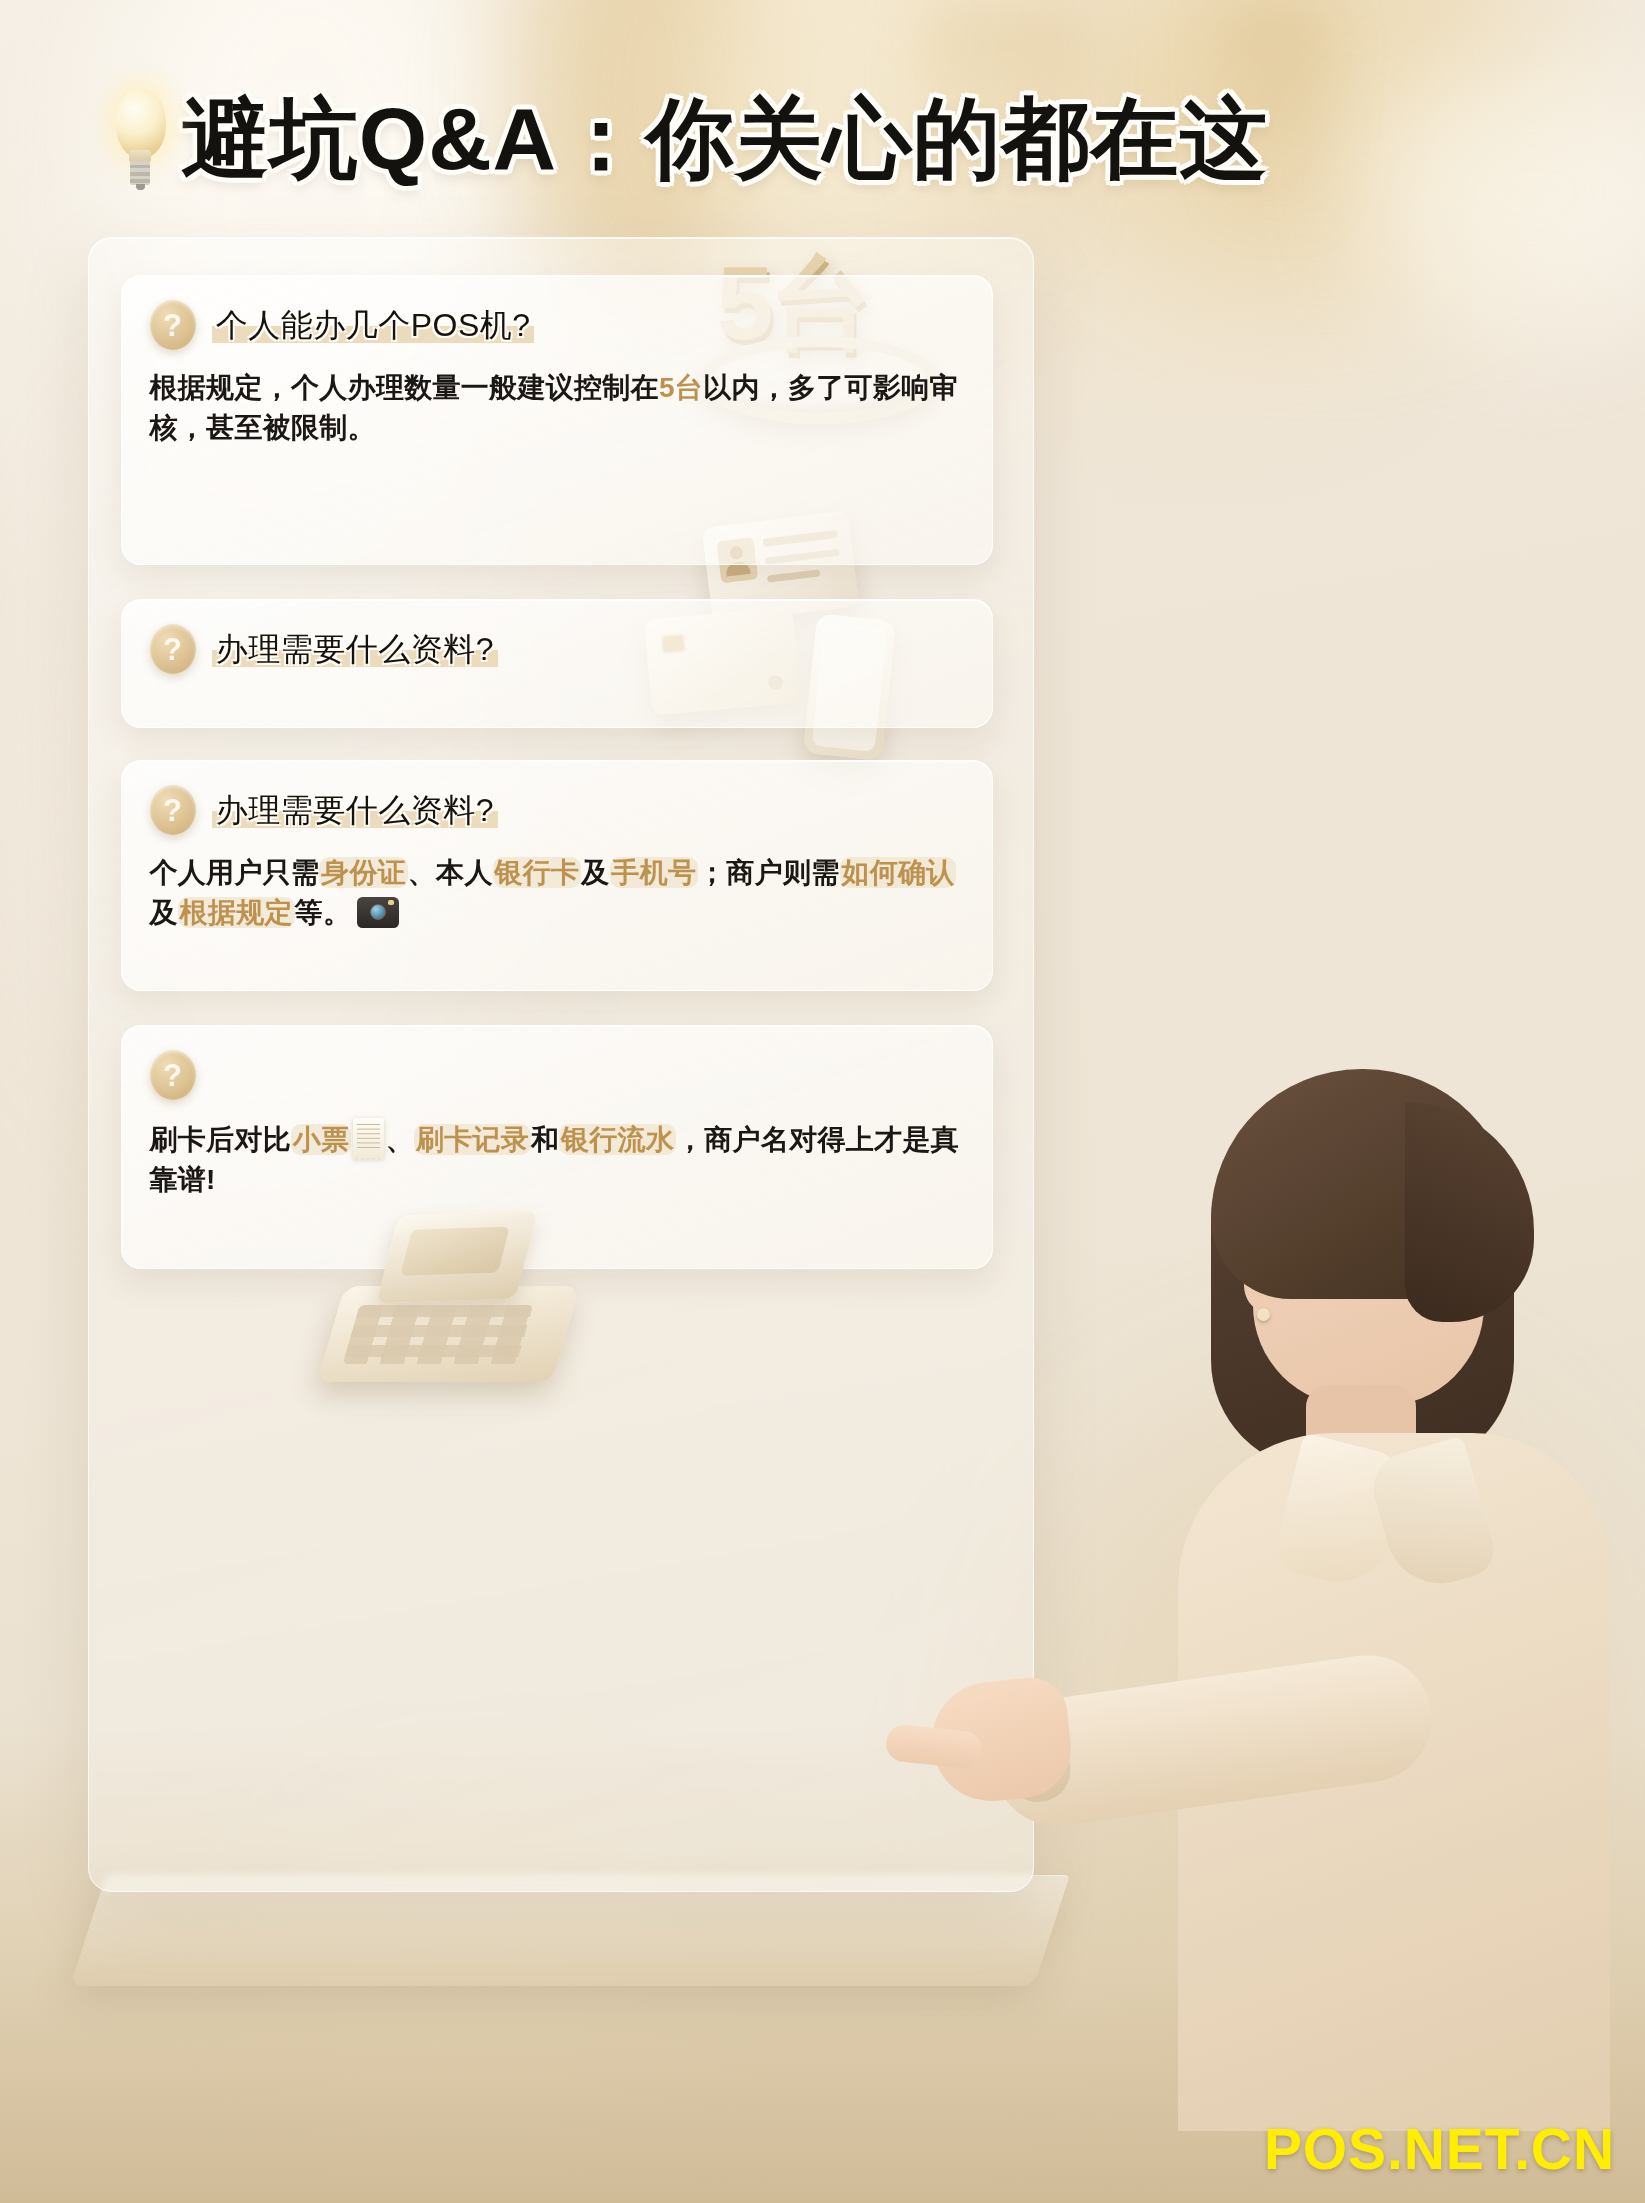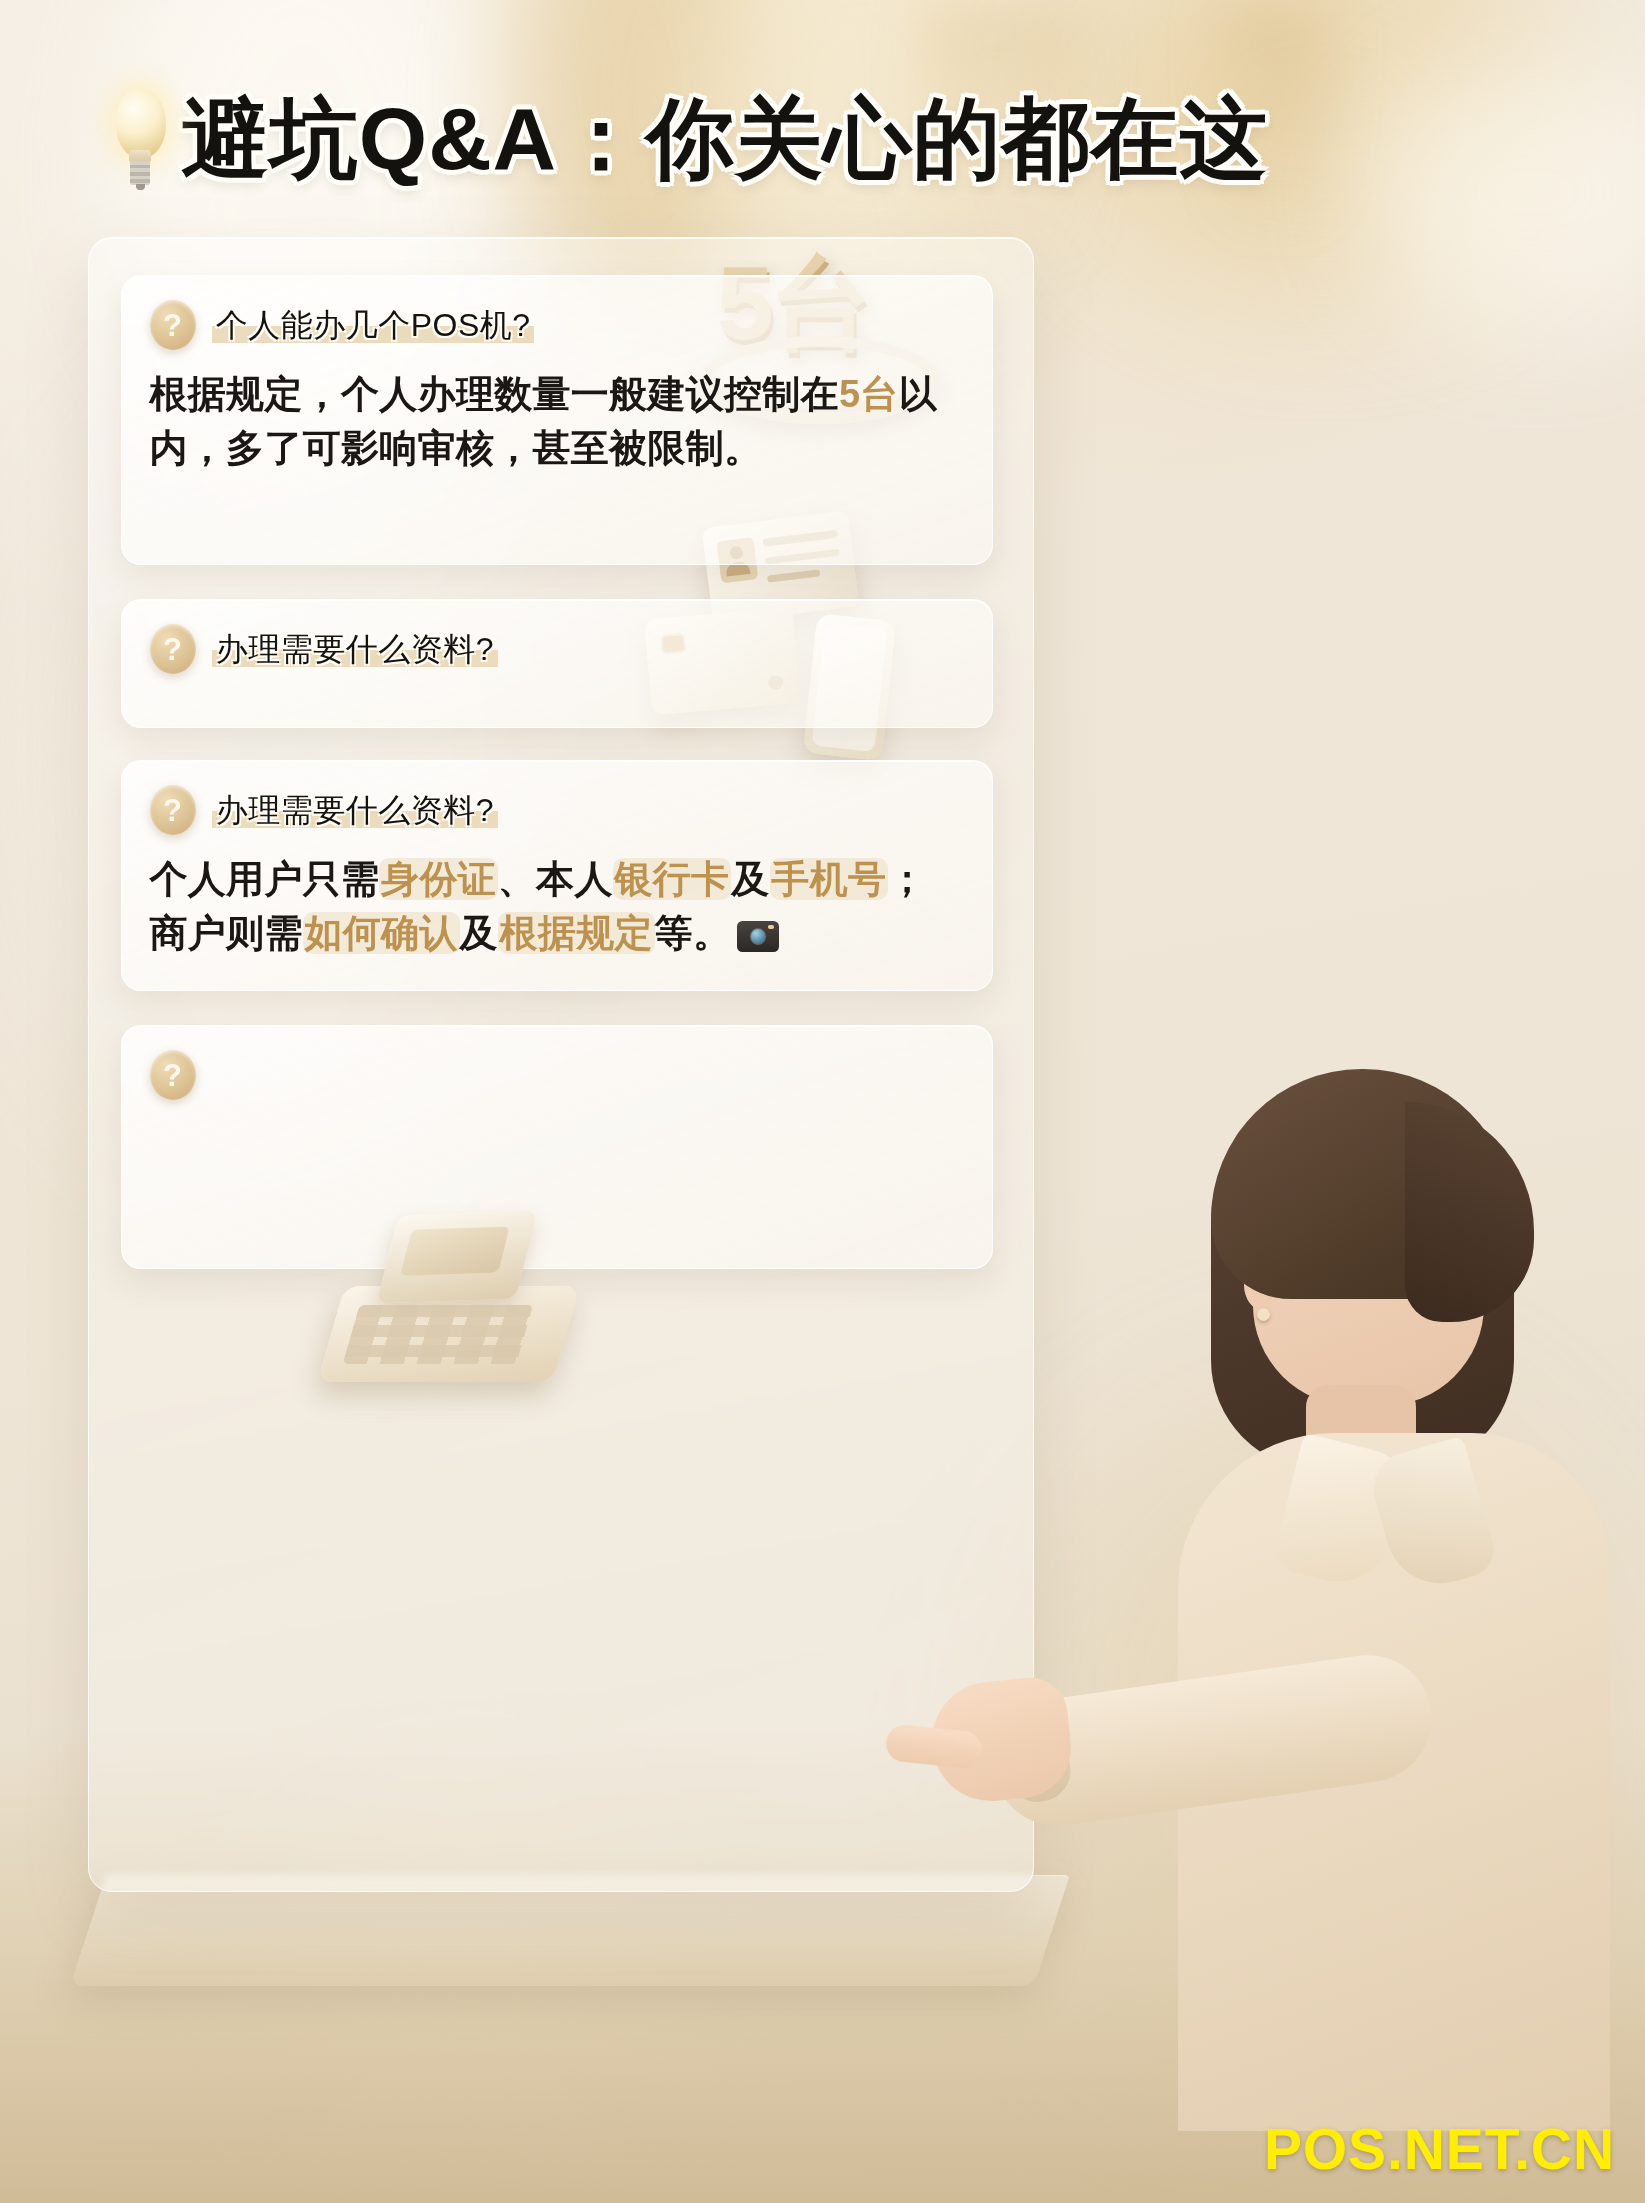--- a/index.html
+++ b/index.html
@@ -143,21 +143,21 @@
     display:flex;align-items:center;justify-content:center;
     color:#fdf8ee;font-size:31px;font-weight:900;line-height:1;
   }
   .qtitle{
     font-size:32px;font-weight:400;color:#16130f;line-height:1.14;letter-spacing:0.5px;
     background:linear-gradient(180deg,rgba(0,0,0,0) 54%,rgba(232,213,178,.85) 54%,rgba(232,213,178,.85) 100%);
     display:inline;padding:0 3.7px;
     text-shadow:-1.8px -1.8px 0 #fffdf8,1.8px -1.8px 0 #fffdf8,-1.8px 1.8px 0 #fffdf8,1.8px 1.8px 0 #fffdf8;
   }
   .qbody{
-    margin-top:18.4px;font-size:38px;font-weight:700;color:#1b1714;line-height:1.42;letter-spacing:0.3px;
+    margin-top:18.4px;font-size:28px;font-weight:700;color:#1b1714;line-height:1.42;letter-spacing:0.3px;
   }
   .hl{color:#bd924f;font-weight:900;background:rgba(238,224,198,.62);border-radius:10px;padding:0 1.8px;}
   .hl-plain{color:#bd924f;font-weight:900;}
   .receipt{
     display:inline-block;width:31px;height:40px;vertical-align:-9.2px;margin:0 1.8px;border-radius:2.8px;
     background:linear-gradient(180deg,#fffdf7,#f0ead9);
     box-shadow:0 1.8px 5.5px rgba(140,118,86,.3);position:relative;
   }
   .receipt:before{
     content:"";position:absolute;left:3.7px;top:5.5px;right:3.7px;height:0.9px;
@@ -331,16 +331,19 @@
   </div>
   <div class="qbody">
     <span>个人用户只需</span><span class="hl">身份证</span><span>、本人</span><span class="hl">银行卡</span><span>及</span><span class="hl">手机号</span><span>；商户则需</span><span class="hl">如何确认</span><span>及</span><span class="hl">根据规定</span><span>等。</span><span class="camera"></span>
   </div>
 </div>
 
 <div class="qcard" id="qcard-4">
   <div class="qhead">
     <div class="qmark">?</div>
   </div>
+  <div class="qbody">
+    <span>刷卡后对比</span><span class="hl">小票</span><span class="receipt"></span><span>、</span><span class="hl">刷卡记录</span><span>和</span><span class="hl">银行流水</span><span>，商户名对得上才是真靠谱!</span>
+  </div>
 </div>
 
 <div id="watermark">POS.NET.CN</div>
 
 
 </body></html>

